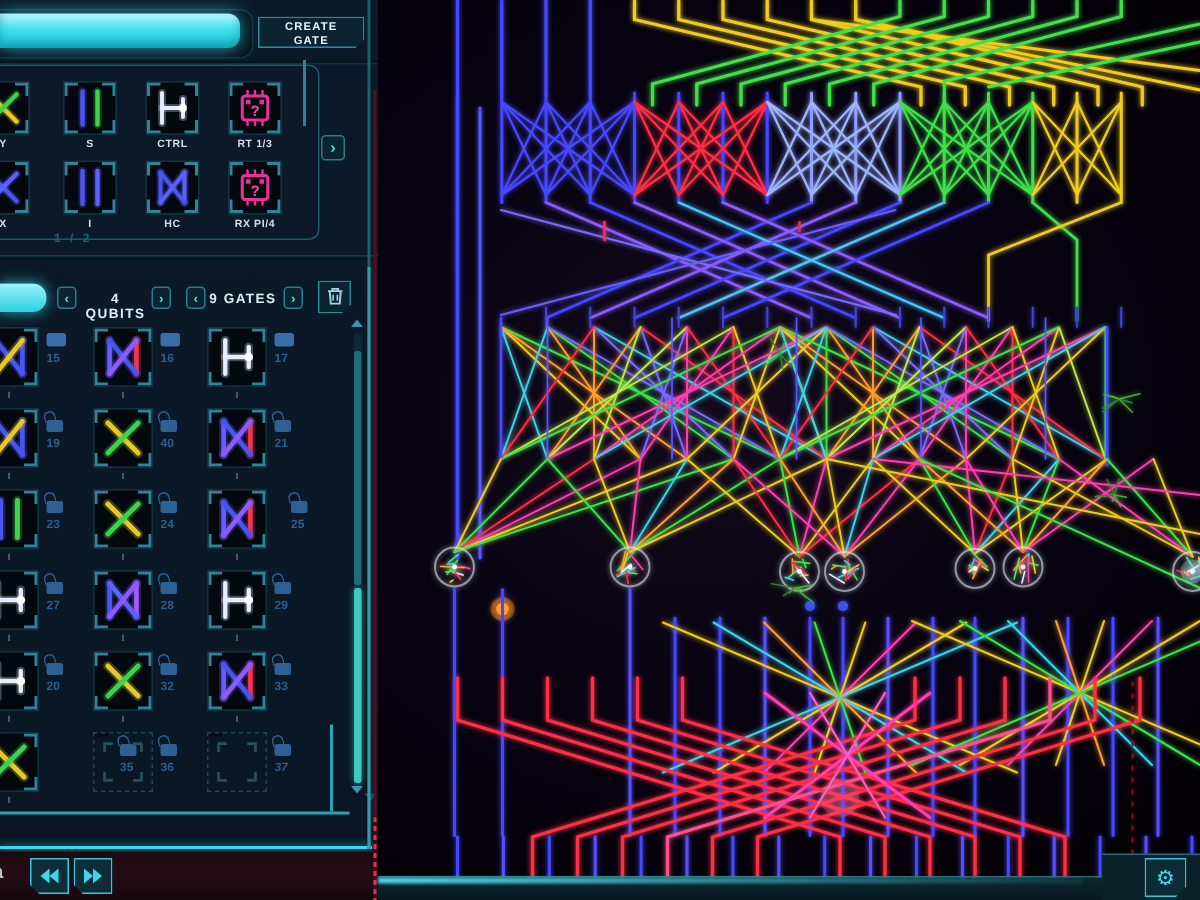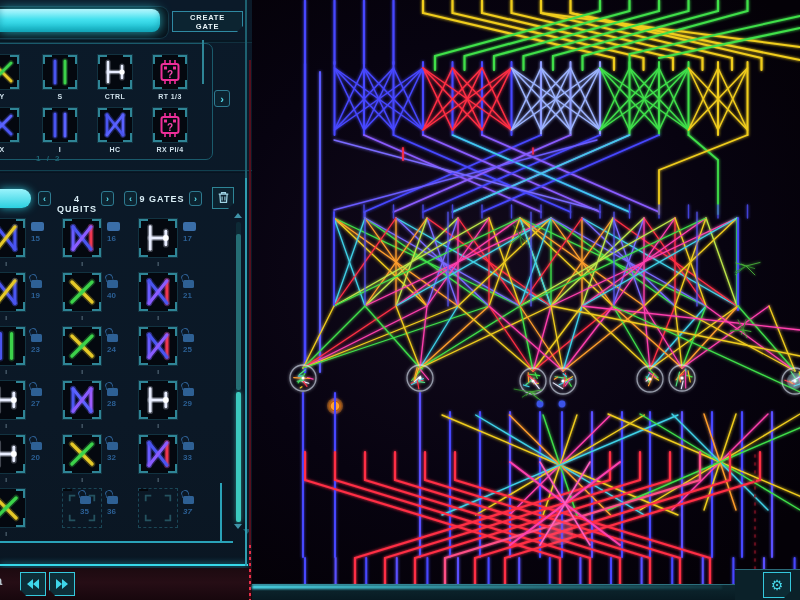--- a/index.html
+++ b/index.html
@@ -744,21 +744,21 @@
           <div class="gslot"><svg viewBox="0 0 34 34" width="100%" height="100%">
               <path d="M9 7V27" stroke="#6a5cff" stroke-width="5.4" stroke-opacity=".28" fill="none" stroke-linecap="round"></path>
               <path d="M9 7V27" stroke="#6a5cff" stroke-width="2.8" fill="none" stroke-linecap="round"></path>
               <path d="M25 7V27" stroke="#ee3750" stroke-width="5.4" stroke-opacity=".28" fill="none" stroke-linecap="round"></path>
               <path d="M25 7V27" stroke="#ee3750" stroke-width="2.8" fill="none" stroke-linecap="round"></path>
               <path d="M9 7L25 27" stroke="#4a55f0" stroke-width="5.4" stroke-opacity=".28" fill="none" stroke-linecap="round"></path>
               <path d="M9 7L25 27" stroke="#4a55f0" stroke-width="2.8" fill="none" stroke-linecap="round"></path>
               <path d="M9 27L25 7" stroke="#8a5cff" stroke-width="5.4" stroke-opacity=".28" fill="none" stroke-linecap="round"></path>
               <path d="M9 27L25 7" stroke="#8a5cff" stroke-width="2.8" fill="none" stroke-linecap="round"></path>
             </svg></div>
-          <div class="meta" style="left: 45px; top: 0px;">
+          <div class="meta" style="left: 56px; top: 0px;">
             <div class="lock"></div>
             <div class="num">25</div>
           </div>
           <div class="sub" style="left: 0px; top: 43px;">I</div>
         </div>
         <div class="cell" style="left: -14px; top: 166px;">
           <div class="gslot"><svg viewBox="0 0 34 34" width="100%" height="100%">
               <path d="M10 7V27" stroke="#e8edff" stroke-width="5.2" stroke-opacity=".28" fill="none" stroke-linecap="round"></path>
               <path d="M10 7V27" stroke="#e8edff" stroke-width="2.6" fill="none" stroke-linecap="round"></path>
               <path d="M10 17H24" stroke="#e8edff" stroke-width="5.2" stroke-opacity=".28" fill="none" stroke-linecap="round"></path>

